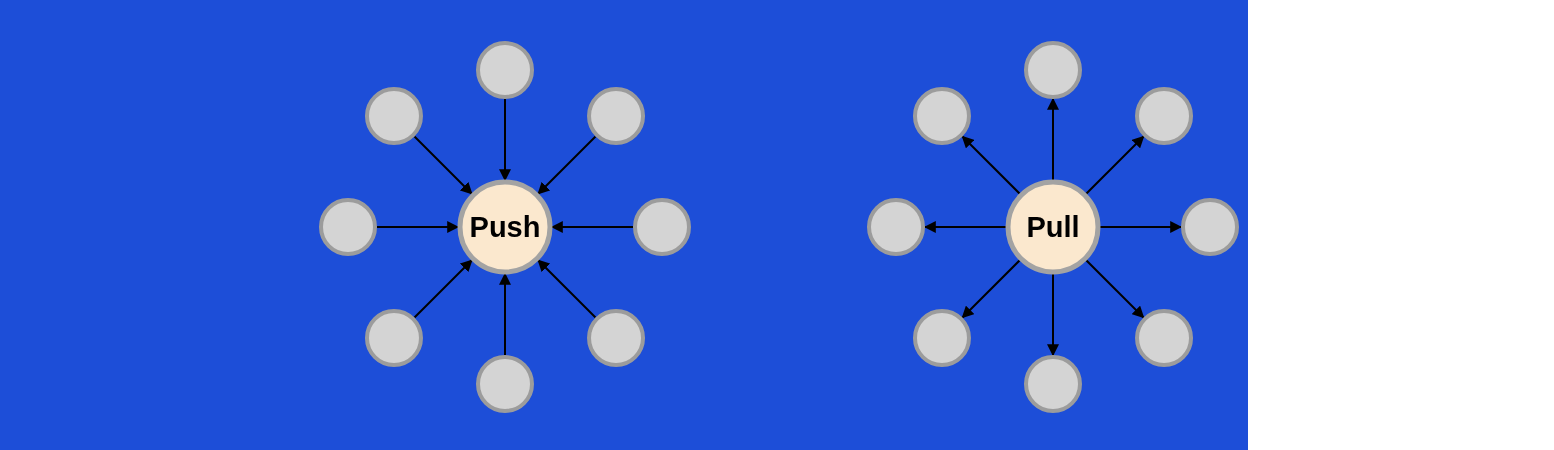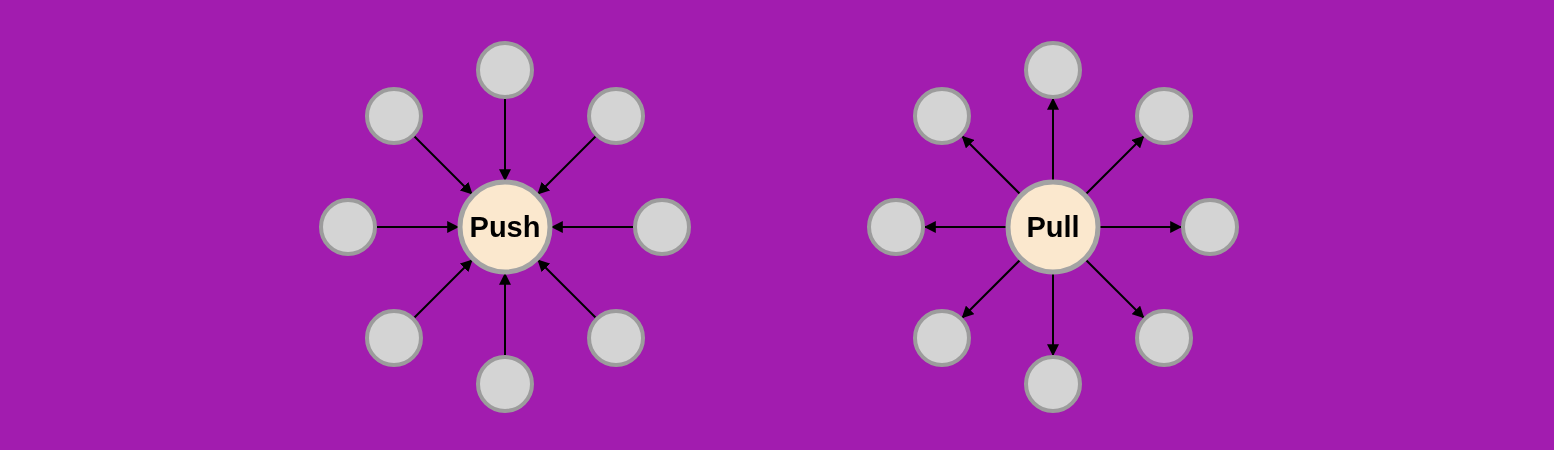--- a/index.html
+++ b/index.html
@@ -2,23 +2,23 @@
 <html><head>
 <meta charset="utf-8">
 <style>
   html, body {
     margin: 0;
     padding: 0;
     background: #ffffff;
   }
   .stage {
     position: relative;
-    width: 1554px;
+    width: 1248px;
     height: 450px;
-    background: #a21caf;
+    background: #1d4ed8;
     overflow: hidden;
   }
   svg { display: block; }
   .hub-label {
     font-family: "Liberation Sans", "DejaVu Sans", sans-serif;
     font-size: 29px;
     font-weight: 600;
     fill: #000000;
     text-anchor: middle;
     dominant-baseline: central;

